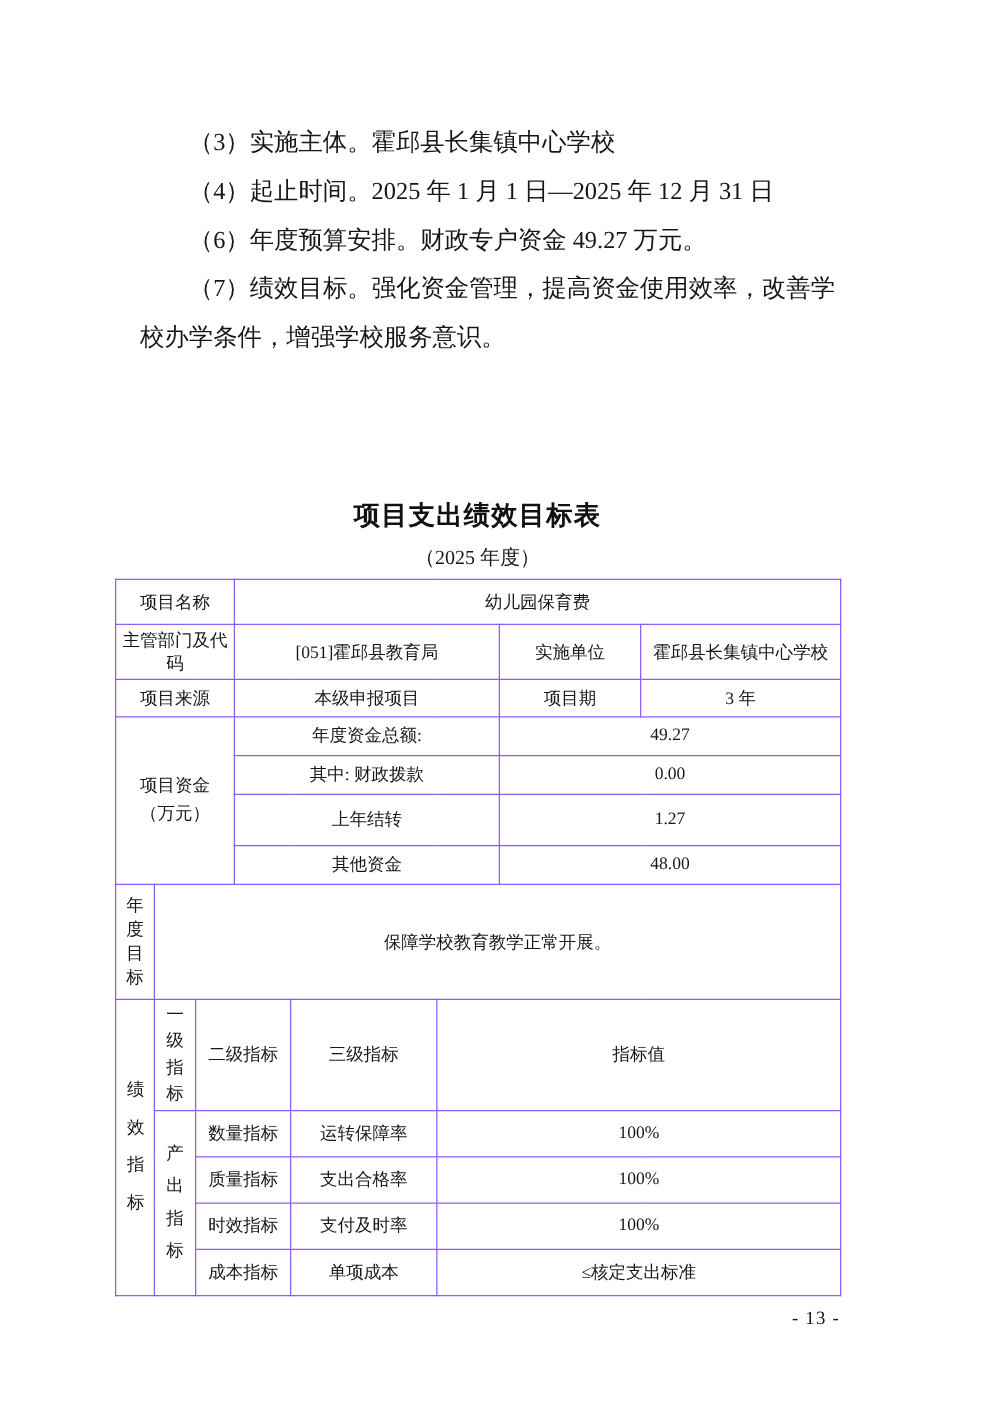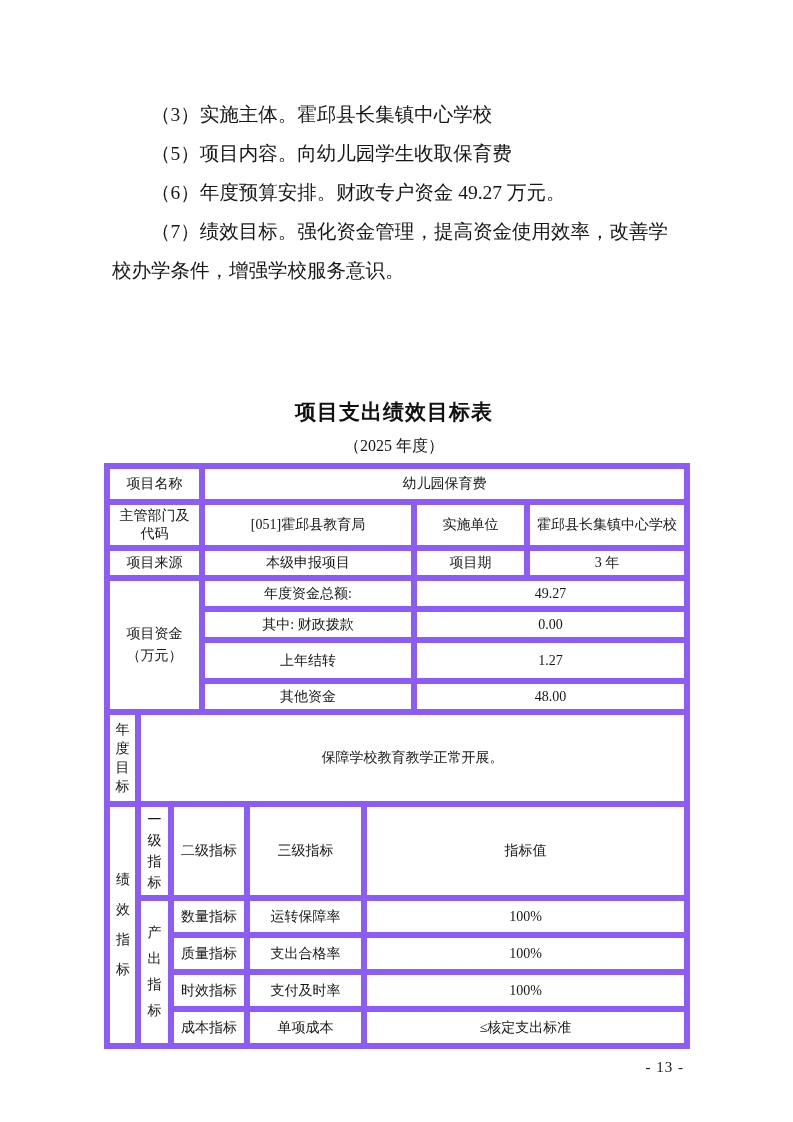--- a/index.html
+++ b/index.html
@@ -17,21 +17,21 @@
   }
   .body-text p {
     margin: 0;
     font-size: 19.5px;
     line-height: 39px;
     text-indent: 2em;
     text-align: justify;
   }
   .table-block {
     position: absolute;
-    top: 398px; left: 104px; width: 580px;
+    top: 398px; left: 92px; width: 580px;
   }
   .tbl-title {
     margin: 0 0 10px 0;
     font-family: "Liberation Sans", "DejaVu Sans", sans-serif;
     font-weight: bold;
     font-size: 21px;
     letter-spacing: 1px;
     text-align: center;
     color: #111;
   }
@@ -39,21 +39,21 @@
     margin: 0 0 6px 0;
     font-size: 16px;
     text-align: center;
   }
   table.perf {
     border-collapse: collapse;
     table-layout: fixed;
     width: 580px;
   }
   table.perf td {
-    border: 6px solid #8b5cf6;
+    border: 1px solid #8b5cf6;
     font-size: 14px;
     text-align: center;
     vertical-align: middle;
     padding: 2px 4px;
     overflow: hidden;
   }
   td.left-pad { text-align: left; padding: 2px 12px; }
   td.goal-text { text-align: left; padding: 4px 8px; }
   td.num { font-size: 13.5px; }
   td.right { text-align: right; padding-right: 15px; }
@@ -83,21 +83,21 @@
     text-align: right;
     letter-spacing: 1px;
   }
 </style>
 </head>
 <body>
 
 <div class="content">
   <div class="body-text">
     <p>（3）实施主体。霍邱县长集镇中心学校</p>
-    <p>（5）项目内容。向幼儿园学生收取保育费</p>
+    <p>（4）起止时间。2025 年 1 月 1 日—2025 年 12 月 31 日</p>
     <p>（6）年度预算安排。财政专户资金 49.27 万元。</p>
     <p>（7）绩效目标。强化资金管理，提高资金使用效率，改善学校办学条件，增强学校服务意识。</p>
   </div>
 </div>
 
 <div class="table-block">
   <h1 class="tbl-title">项目支出绩效目标表</h1>
   <div class="tbl-subtitle">（2025 年度）</div>
 
   <table class="perf">

